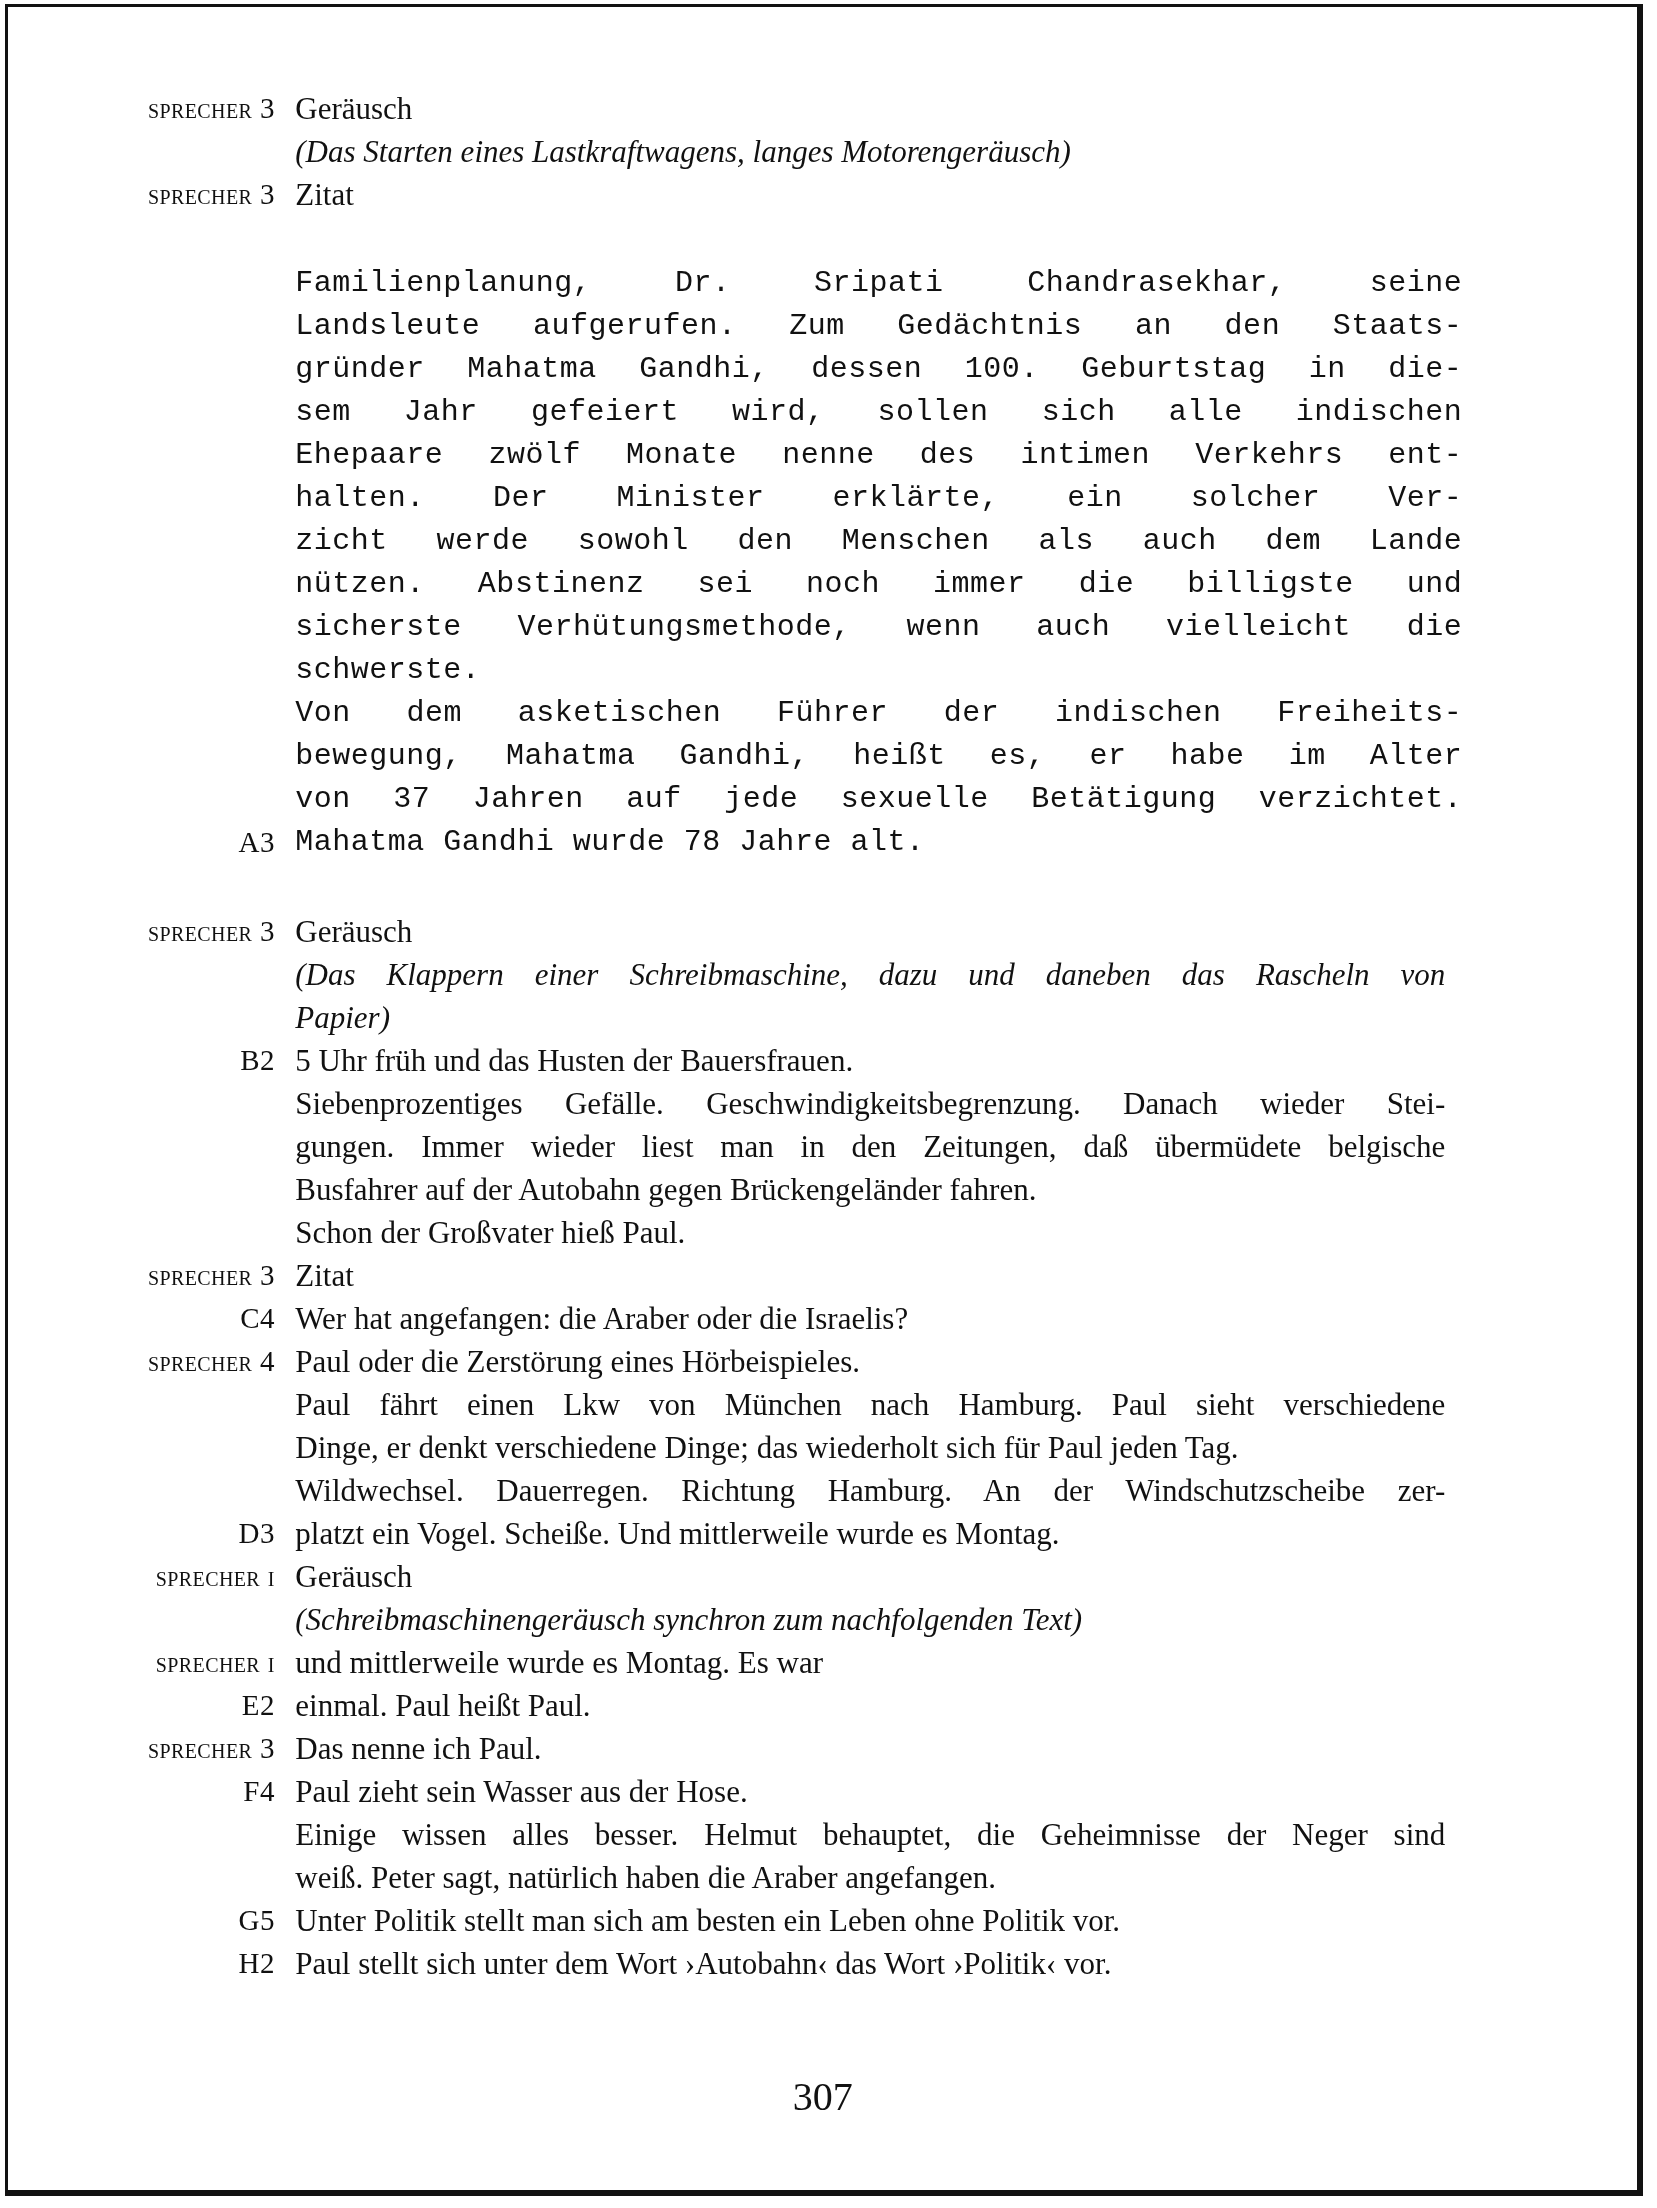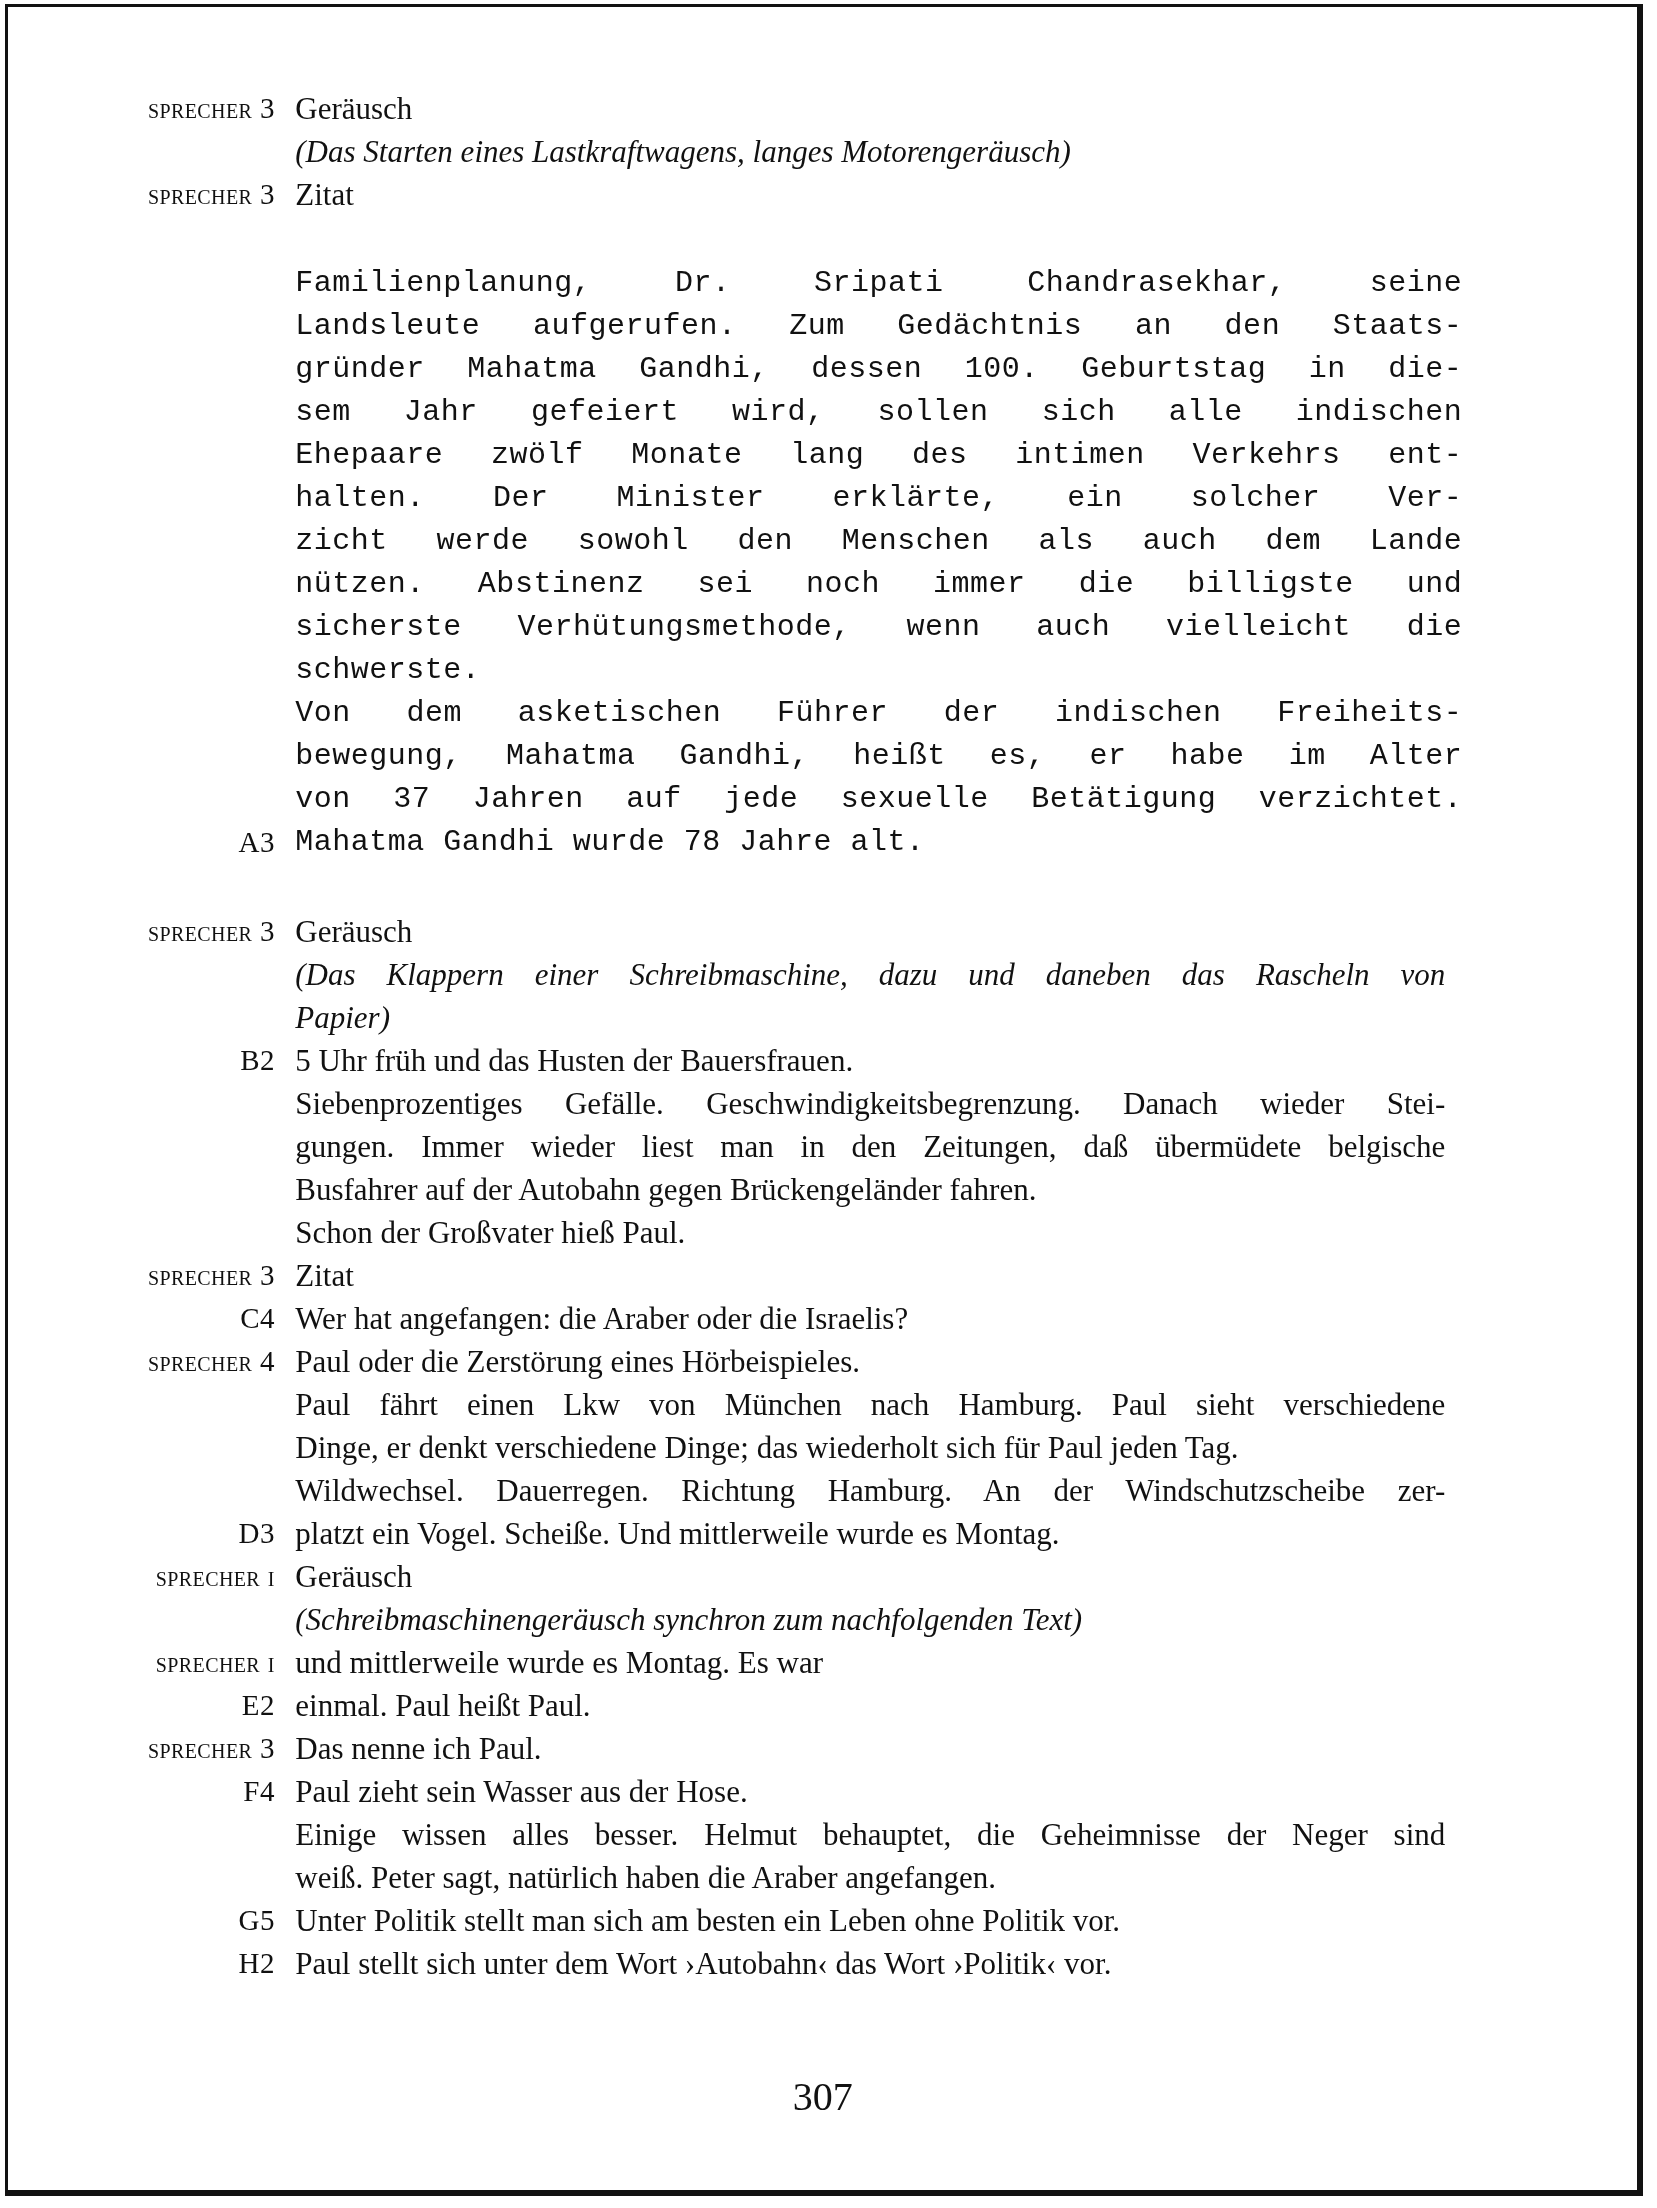--- a/index.html
+++ b/index.html
@@ -62,21 +62,21 @@
 
     <div class="gap-lg"></div>
 
     <div class="row">
       <div class="label code">A3</div>
       <div class="text mono">
         <span class="ln">Familienplanung, Dr. Sripati Chandrasekhar, seine</span>
         <span class="ln">Landsleute aufgerufen. Zum Gedächtnis an den Staats-</span>
         <span class="ln">gründer Mahatma Gandhi, dessen 100. Geburtstag in die-</span>
         <span class="ln">sem Jahr gefeiert wird, sollen sich alle indischen</span>
-        <span class="ln">Ehepaare zwölf Monate lang des intimen Verkehrs ent-</span>
+        <span class="ln">Ehepaare zwölf Monate nenne des intimen Verkehrs ent-</span>
         <span class="ln">halten. Der Minister erklärte, ein solcher Ver-</span>
         <span class="ln">zicht werde sowohl den Menschen als auch dem Lande</span>
         <span class="ln">nützen. Abstinenz sei noch immer die billigste und</span>
         <span class="ln">sicherste Verhütungsmethode, wenn auch vielleicht die</span>
         <span class="ln last">schwerste.</span>
         <span class="ln">Von dem asketischen Führer der indischen Freiheits-</span>
         <span class="ln">bewegung, Mahatma Gandhi, heißt es, er habe im Alter</span>
         <span class="ln">von 37 Jahren auf jede sexuelle Betätigung verzichtet.</span>
         <span class="ln last">Mahatma Gandhi wurde 78 Jahre alt.</span>
       </div>

